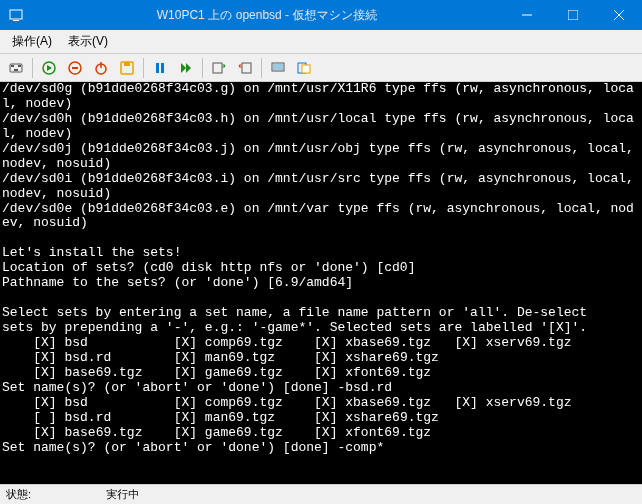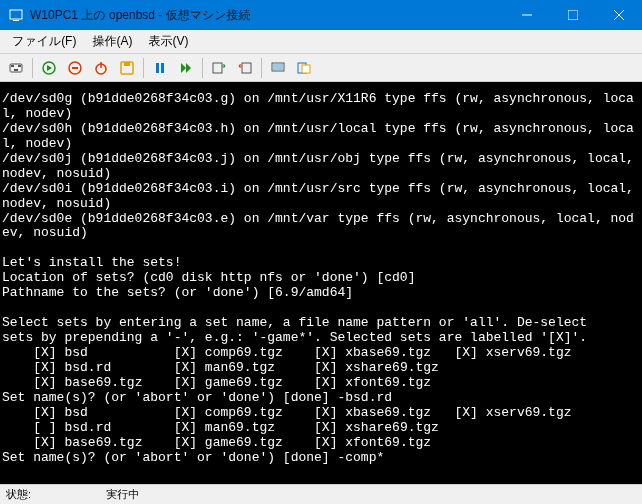--- a/index.html
+++ b/index.html
@@ -1,27 +1,27 @@
 <!DOCTYPE html>
 <html><head>
 <meta charset="utf-8">
 <style>
 * { box-sizing: border-box; margin: 0; padding: 0; }
 body { font-family: "Yu Gothic UI", "Meiryo", sans-serif; width: 642px; height: 504px; overflow: hidden; background: #fff; }
-.titlebar { height: 30px; background: #0078d7; color: #0f172a; display: flex; align-items: center; padding-left: 8px; }
+.titlebar { height: 30px; background: #0078d7; color: #e5e5e5; display: flex; align-items: center; padding-left: 8px; text-align: center; }
 .titlebar-icon { width: 16px; height: 16px; margin-right: 6px; display: inline-flex; align-items: center; justify-content: center; }
 .titlebar-text { font-size: 12px; flex: 1; }
 .win-controls { display: flex; height: 100%; }
 .win-btn { width: 46px; height: 30px; display: flex; align-items: center; justify-content: center; color: #fff; }
 .menubar { height: 24px; background: #f0f0f0; display: flex; align-items: center; padding: 0 4px; font-size: 12px; border-bottom: 1px solid #d0d0d0; }
 .menu-item { padding: 2px 8px; }
 .toolbar { height: 28px; background: #f0f0f0; display: flex; align-items: center; padding: 0 4px; border-bottom: 1px solid #d0d0d0; gap: 2px; }
 .tb-btn { width: 24px; height: 24px; display: flex; align-items: center; justify-content: center; border-radius: 2px; }
 .tb-sep { width: 1px; height: 20px; background: #c0c0c0; margin: 0 2px; }
-.terminal { background: #000; color: #fff; font-family: "Consolas", "Courier New", monospace; font-size: 13px; line-height: 1.15; padding: 10px 2px; height: 402px; white-space: pre-wrap; word-break: break-all; overflow: hidden; }
+.terminal { background: #000; color: #fff; font-family: "Consolas", "Courier New", monospace; font-size: 13px; line-height: 1.15; padding: 0 2px; height: 402px; white-space: pre-wrap; word-break: break-all; overflow: hidden; }
 .statusbar { height: 20px; background: #f0f0f0; border-top: 1px solid #d0d0d0; font-size: 11px; display: flex; align-items: center; padding: 0 6px; gap: 36px; }
 </style>
 </head>
 <body>
 
 <div class="titlebar">
   <span class="titlebar-icon">
     <svg width="14" height="14" viewBox="0 0 14 14">
         <rect x="1" y="2" width="12" height="9" fill="none" stroke="#fff" stroke-width="1"></rect>
         <rect x="4" y="12" width="6" height="1" fill="#fff"></rect>
@@ -42,21 +42,20 @@
     <div class="win-btn close">
         <svg width="10" height="10">
           <line x1="0" y1="0" x2="10" y2="10" stroke="#fff" stroke-width="1"></line>
           <line x1="10" y1="0" x2="0" y2="10" stroke="#fff" stroke-width="1"></line>
         </svg>
       </div>
   </div>
 </div>
 
 <div class="menubar">
-  <div class="menu-item">ファイル(F)</div>
   <div class="menu-item">操作(A)</div>
   <div class="menu-item">表示(V)</div>
 </div>
 
 <div class="toolbar">
   <div class="tb-btn">
       <svg width="16" height="16">
         <rect x="2" y="4" width="12" height="8" rx="1" fill="none" stroke="#555" stroke-width="1"></rect>
         <rect x="3" y="5" width="3" height="2" fill="#555"></rect>
         <rect x="10" y="5" width="3" height="2" fill="#555"></rect>

